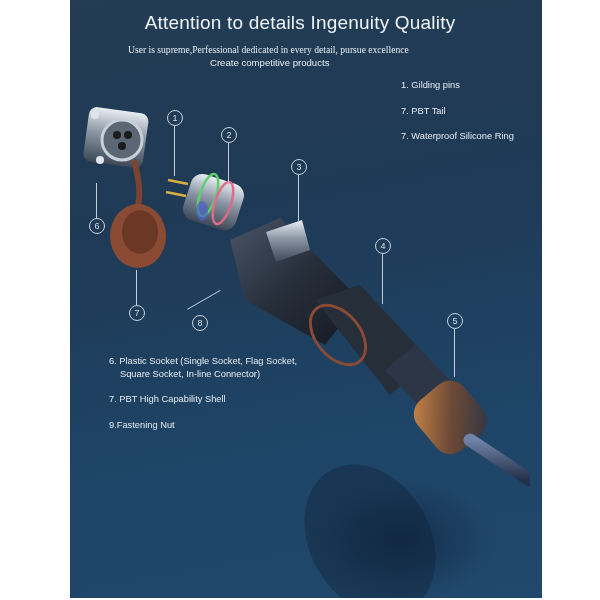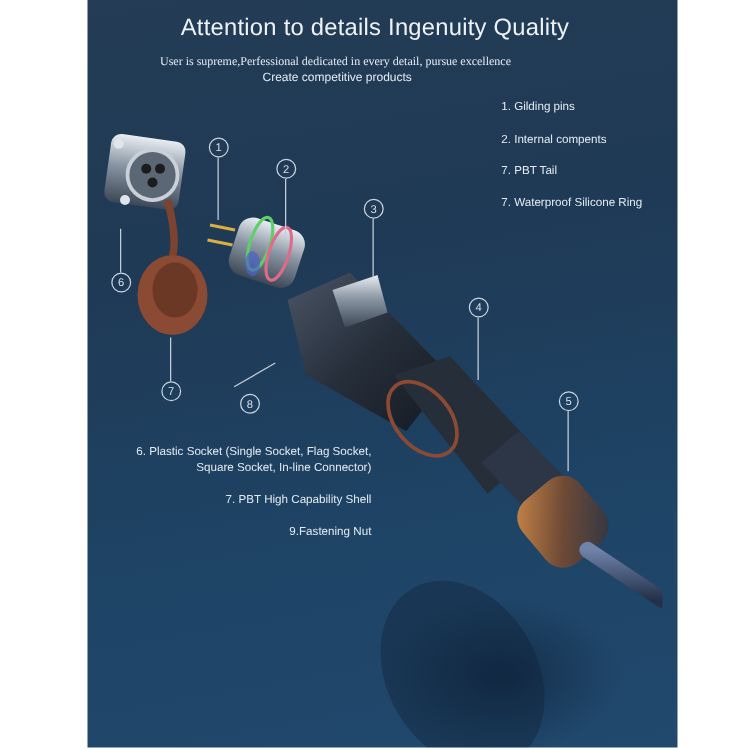--- a/index.html
+++ b/index.html
@@ -10,21 +10,21 @@
       radial-gradient(ellipse 140px 90px at 330px 540px, rgba(10,25,50,0.55), rgba(10,25,50,0) 70%),
       linear-gradient(170deg, #243c55 0%, #1f3a56 35%, #1e4466 70%, #21496d 100%);
     padding-left: 12px;
   }
   .title { position:absolute; left:0; width:460px; top:12px; text-align:center; color:#eef3f8; font-size:19px; letter-spacing:0.2px; }
   .sub1 { position:absolute; left:58px; top:44px; color:#e4ebf2; font-size:9.6px;font-family:Liberation Serif, serif; }
   .sub2 { position:absolute; left:96px; top:57px; color:#e4ebf2; font-size:9.6px;margin-left:44px; }
   .legend-right { position:absolute; left:305px; top:79px;margin-left:26px; }
   .legend-right .item { color:#e4ebf2; font-size:9.3px; height:25.5px; line-height:12px; white-space:nowrap; }
   .legend-left { position:absolute; left:39px; top:355px; }
-  .legend-left .item { color:#e4ebf2; font-size:9.3px; line-height:12.5px; margin-bottom:13px; white-space:nowrap;text-align:right; }
+  .legend-left .item { color:#e4ebf2; font-size:9.3px; line-height:12.5px; margin-bottom:13px; white-space:nowrap; }
   .legend-left .item .indent { display:block; padding-left:11px; }
   .callout { position:absolute; width:14px; height:14px; border:1px solid #c9d3dd; border-radius:50%; color:#d7dfe7; font-size:9px; text-align:center; line-height:14px; box-sizing:content-box; }
   .leader { position:absolute; background:#c4ced8; width:1px; }
   svg.art { position:absolute; left:0; top:0; }
 </style>
 </head>
 <body>
 
 <div class="panel">
 
@@ -98,21 +98,20 @@
 
     <ellipse cx="300" cy="540" rx="60" ry="80" fill="#0f1d30" opacity="0.35" transform="rotate(-30 300 540)"></ellipse>
   </svg>
 
   <div class="title">Attention to details Ingenuity Quality</div>
   <div class="sub1">User is supreme,Perfessional dedicated in every detail, pursue excellence</div>
   <div class="sub2">Create competitive products</div>
 
   <div class="legend-right">
     <div class="item">1. Gilding pins</div>
-    <div class="item">2. Internal compents</div>
     <div class="item">7. PBT Tail</div>
     <div class="item">7. Waterproof Silicone Ring</div>
   </div>
 
   <div class="legend-left">
     <div class="item">
       <span>6. Plastic Socket (Single Socket, Flag Socket,</span>
       <span class="indent">Square Socket, In-line Connector)</span>
     </div>
     <div class="item">7. PBT High Capability Shell</div>

